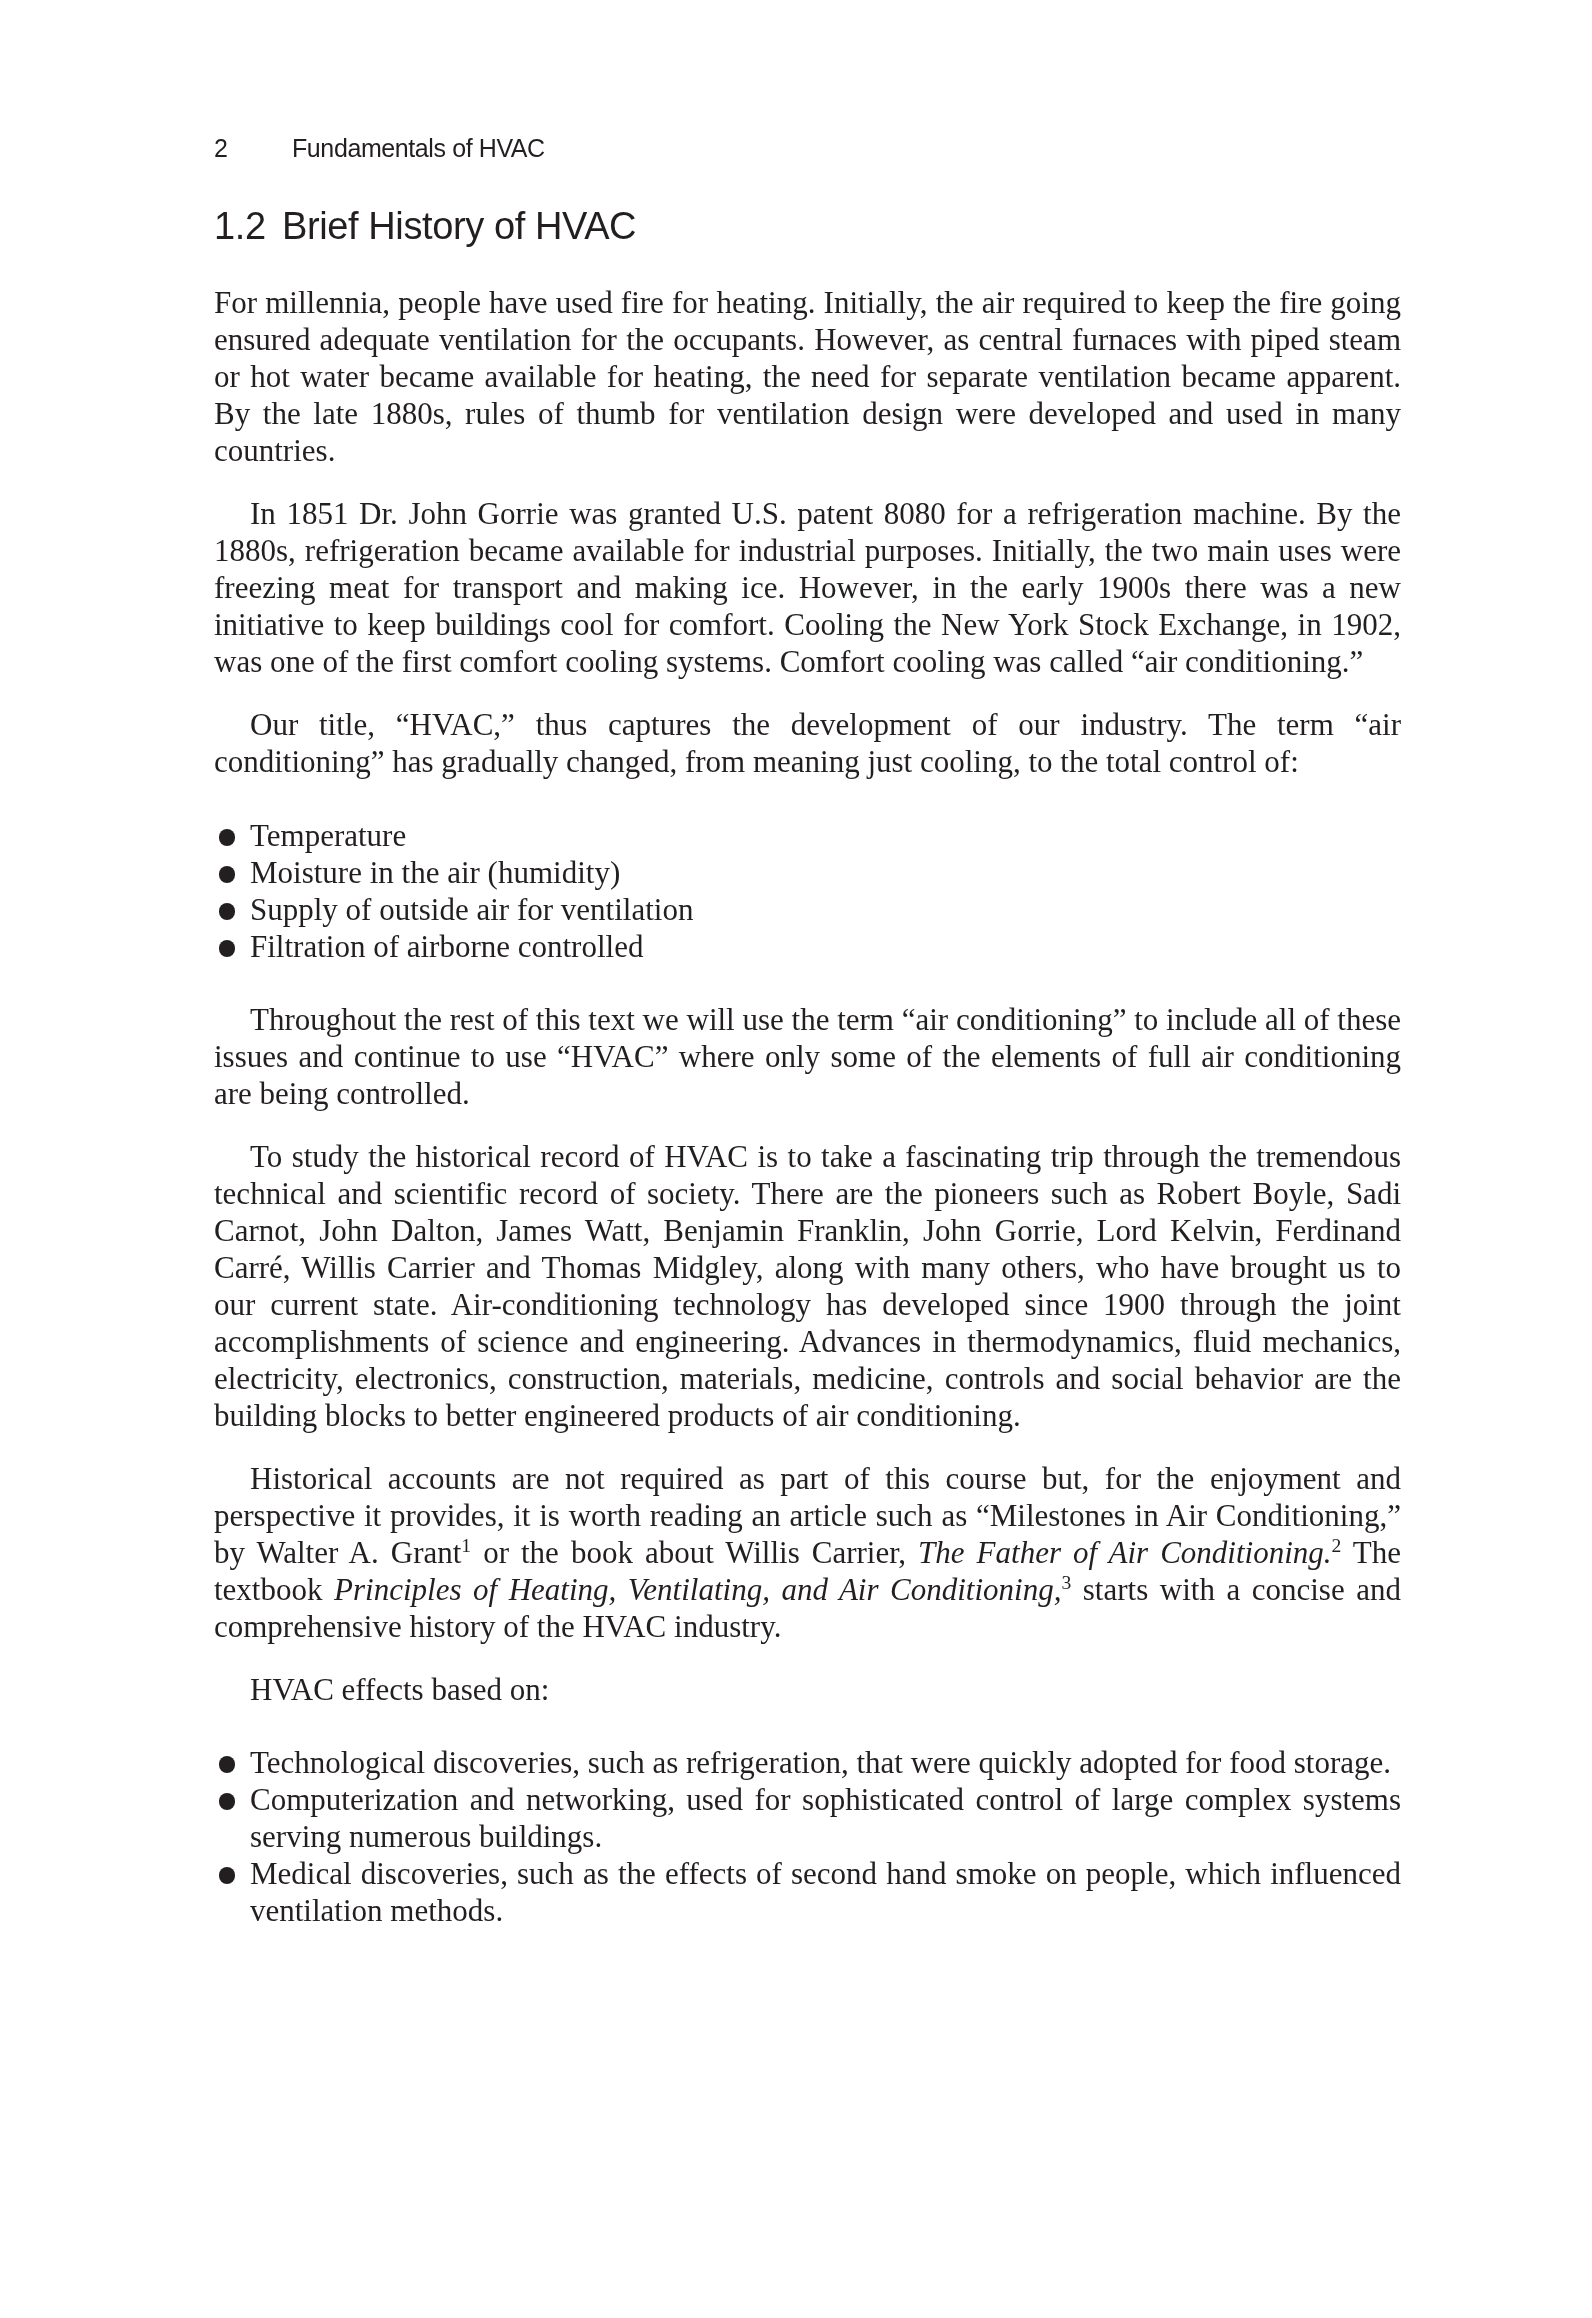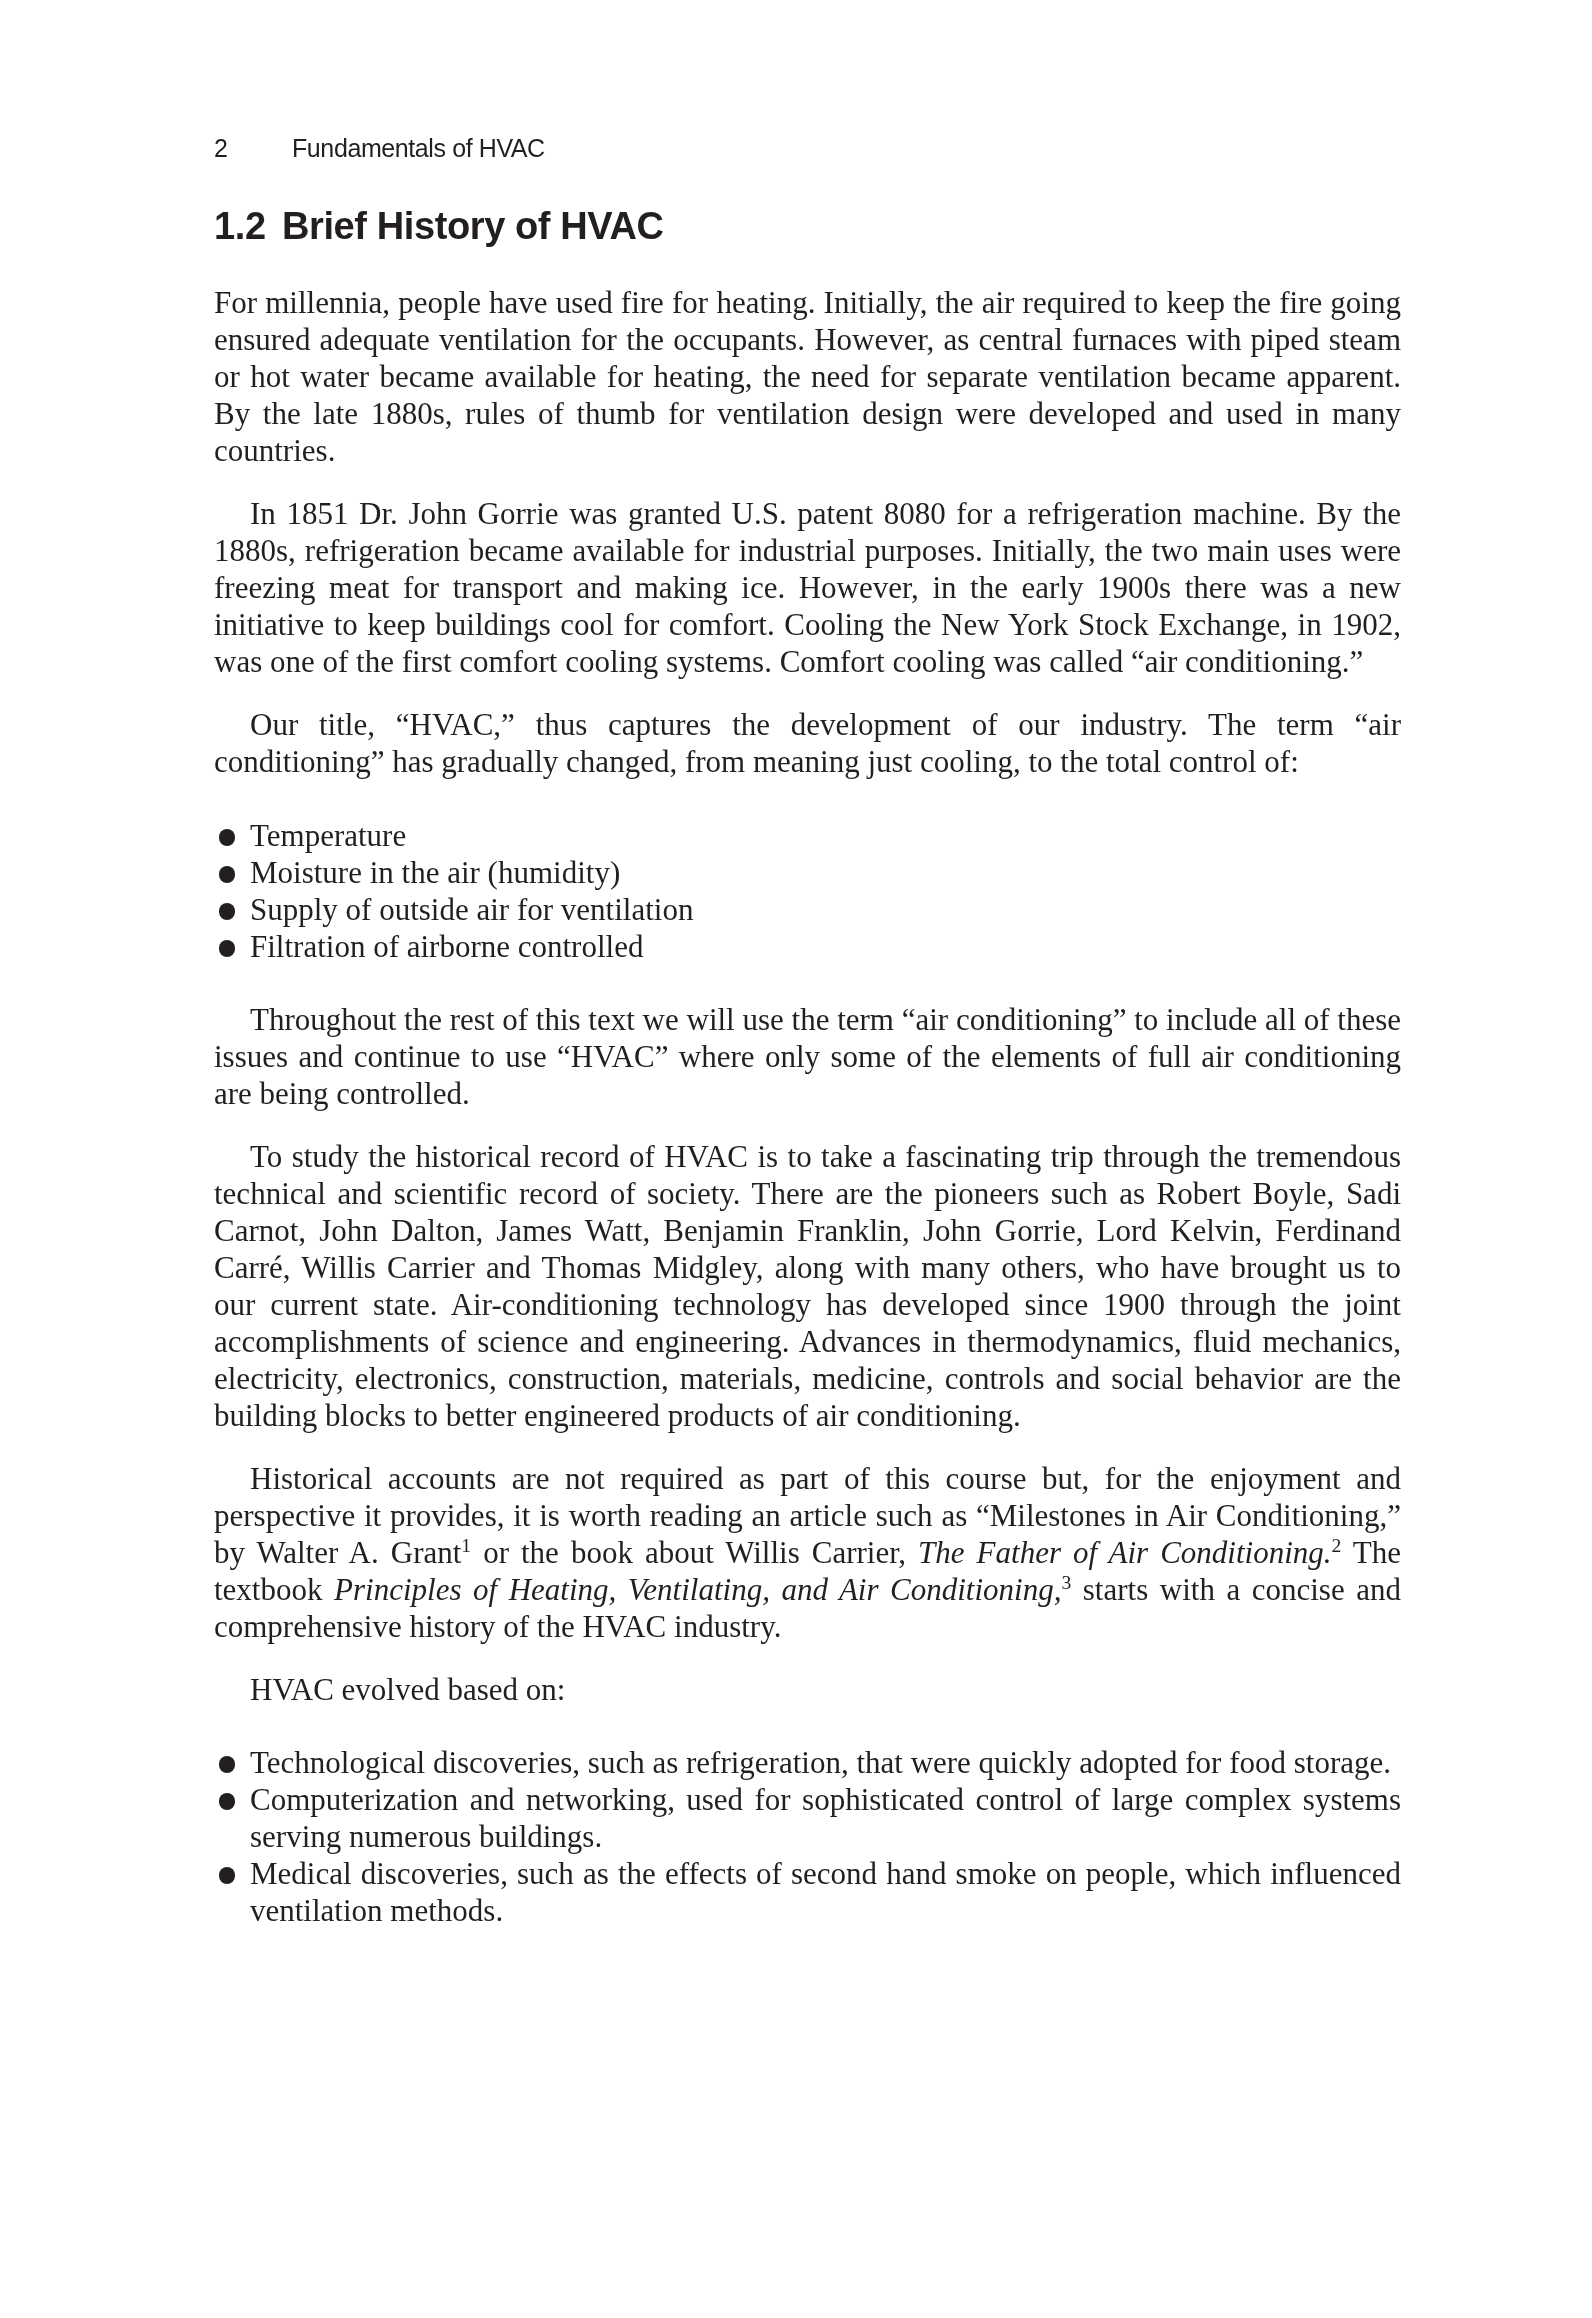--- a/index.html
+++ b/index.html
@@ -32,21 +32,21 @@
     .running-head .page-num {
       display: inline-block;
       width: 78px;
     }
     .section-title {
       position: absolute;
       top: 205px;
       left: 0;
       margin: 0;
       font-family: "Liberation Sans", "DejaVu Sans", sans-serif;
-      font-weight: bold;
+      font-weight: normal;
       font-size: 38px;
       letter-spacing: -0.4px;
       white-space: nowrap;
     }
     .section-title .sec-num {
       margin-right: 16.4px;
     }
     .body-text {
       position: absolute;
       top: 284px;
@@ -128,21 +128,21 @@
     <ul class="bullets list-a">
       <li><span class="bullet"></span><span>Temperature</span></li>
       <li><span class="bullet"></span><span>Moisture in the air (humidity)</span></li>
       <li><span class="bullet"></span><span>Supply of outside air for ventilation</span></li>
       <li><span class="bullet"></span><span>Filtration of airborne controlled</span></li>
     </ul>
 
     <p class="indent">Throughout the rest of this text we will use the term “air conditioning” to include all of these issues and continue to use “HVAC” where only some of the elements of full air conditioning are being controlled.</p>
     <p class="indent">To study the historical record of HVAC is to take a fascinating trip through the tremendous technical and scientific record of society. There are the pioneers such as Robert Boyle, Sadi Carnot, John Dalton, James Watt, Benjamin Franklin, John Gorrie, Lord Kelvin, Ferdinand Carré, Willis Carrier and Thomas Midgley, along with many others, who have brought us to our current state. Air-conditioning technology has developed since 1900 through the joint accomplishments of sci­ence and engineering. Advances in thermodynamics, fluid mechanics, electricity, electronics, construction, materials, medicine, controls and social behavior are the building blocks to better engineered products of air conditioning.</p>
     <p class="indent"><span>Historical accounts are not required as part of this course but, for the enjoyment and perspective it provides, it is worth reading an article such as “Milestones in Air Conditioning,” by Walter A. Grant</span><sup>1</sup><span> or the book about Willis Carrier, </span><em>The Father of Air Conditioning.</em><sup>2</sup><span> The textbook </span><em>Principles of Heating, Ventilating, and Air Conditioning,</em><sup>3</sup><span> starts with a concise and comprehensive his­tory of the HVAC industry.</span></p>
-    <p class="indent">HVAC evolved based on:</p>
+    <p class="indent">HVAC effects based on:</p>
 
     <ul class="bullets list-b">
       <li>
           <span class="bullet"></span>
           <span class="item-text">Technological discoveries, such as refrigeration, that were quickly adopted for food storage.</span>
         </li>
       <li>
           <span class="bullet"></span>
           <span class="item-text">Computerization and networking, used for sophisticated control of large complex systems serving numerous buildings.</span>
         </li>

